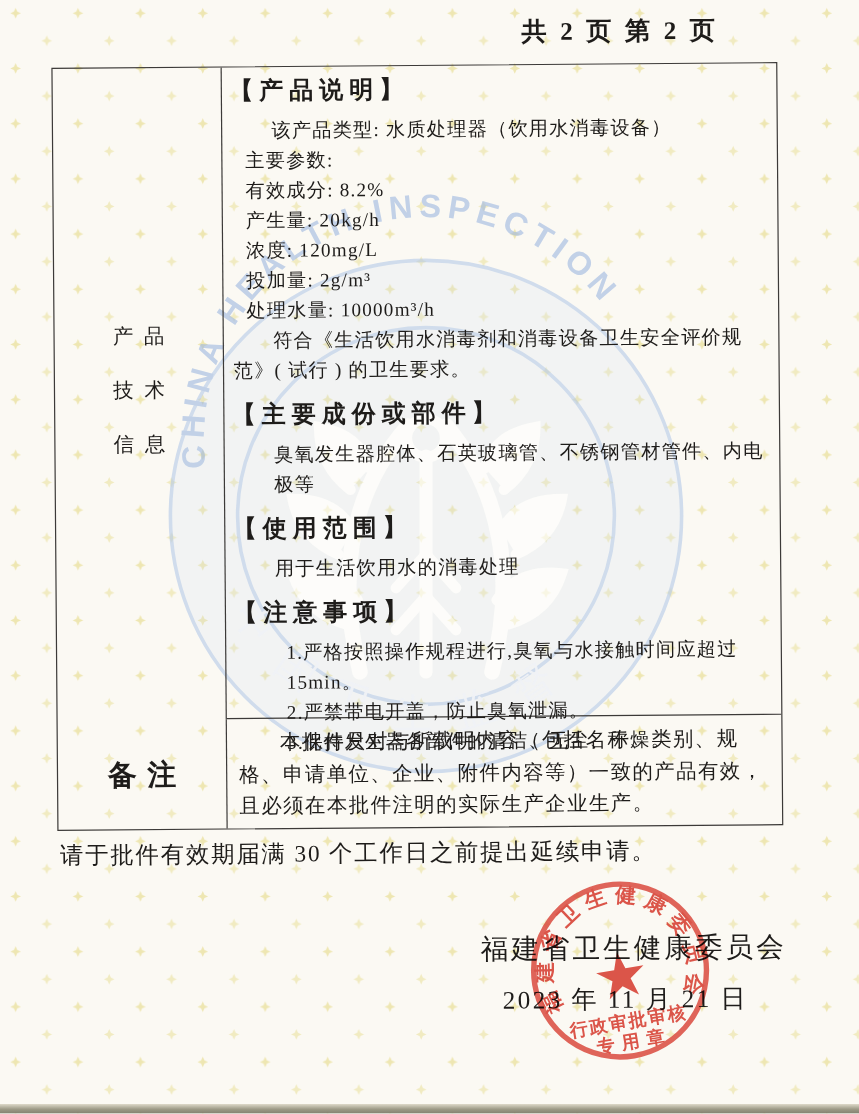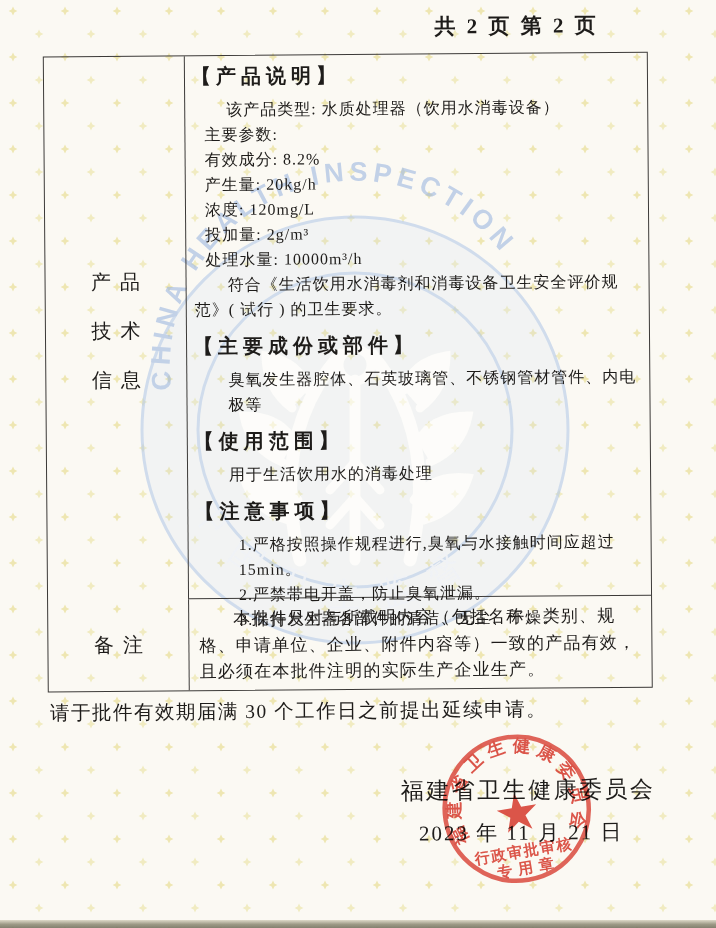--- a/index.html
+++ b/index.html
@@ -36,22 +36,22 @@
   }
   .cell-tech-content{
     border-bottom:1.4px solid #3c3a38;
     padding:4px 10px 0 8px;
     font-size:16px;line-height:25px;letter-spacing:1px;
   }
   .cell-remark-content{
     padding:7px 12px 0 10px;
     font-size:17px;line-height:26.5px;letter-spacing:1.2px;
   }
-  .vlabel{font-size:20px;letter-spacing:9px;text-indent:9px;white-space:nowrap;}
-  .hlabel{font-size:20px;letter-spacing:9px;text-indent:9px;white-space:nowrap;}
+  .vlabel{font-size:17px;letter-spacing:9px;text-indent:9px;white-space:nowrap;}
+  .hlabel{font-size:24px;letter-spacing:9px;text-indent:9px;white-space:nowrap;font-weight:bold;}
 
   .sec-heading{
     font-size:20px;font-weight:600;letter-spacing:5px;
     margin:11px 0 8px -2px;line-height:26px;
   }
   .sec-heading.first{margin-top:3px;}
   .line{white-space:normal;}
   .ind-a{padding-left:33px;}      
   .ind-b{padding-left:11px;}      
   .ind-c{padding-left:42px;}      

